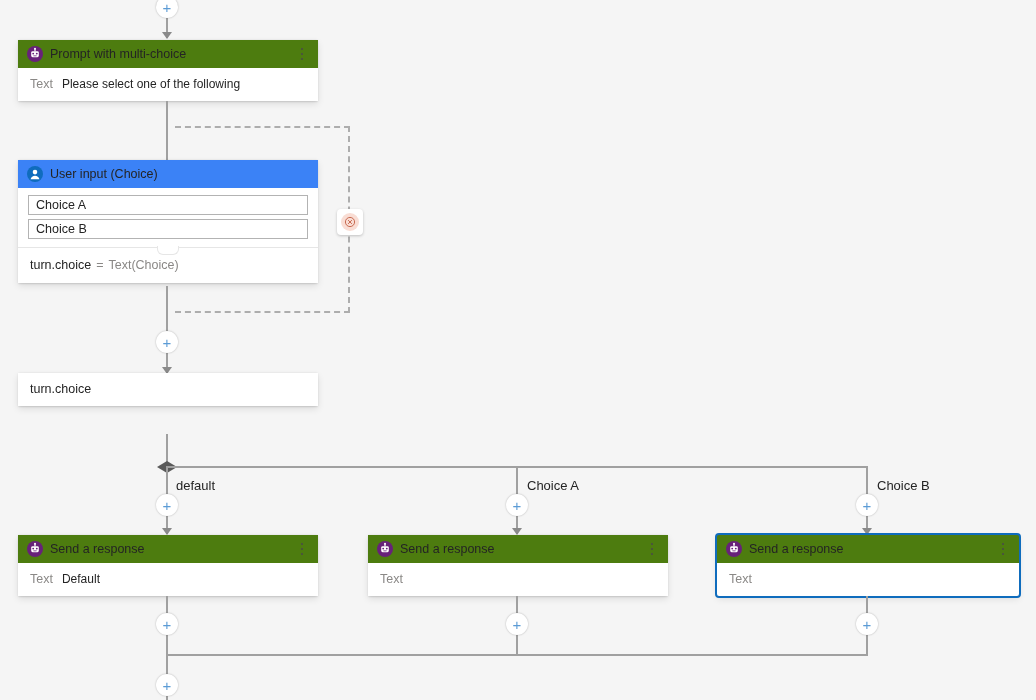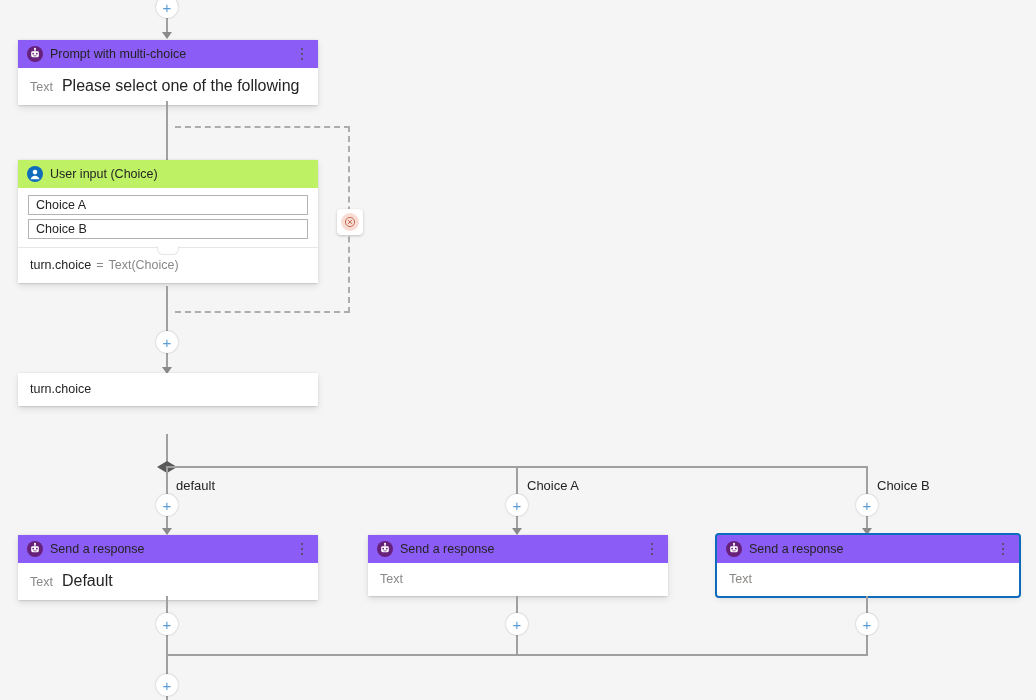--- a/index.html
+++ b/index.html
@@ -64,22 +64,22 @@
     border-radius: 2px;
     cursor: pointer;
     overflow: visible;
   }
   .node.selected { outline: 2px solid #0f6cbd; outline-offset: 0; }
 
   .node-header {
     display: flex; align-items: center;
     height: 28px; padding: 0 8px 0 9px;
   }
-  .node-header.bot   { background: #8b5cf6; }
-  .node-header.user  { background: #bef264; }
+  .node-header.bot   { background: #4d7c0f; }
+  .node-header.user  { background: #3b82f6; }
   .node-header.plain { background: #dfdfdf; }
 
   .hdr-icon { width: 16px; height: 16px; flex: 0 0 16px; margin-right: 7px; }
   .hdr-icon svg { display: block; }
   .hdr-title {
     font-size: 12.5px; color: #242424; flex: 1 1 auto;
     white-space: nowrap; overflow: hidden; text-overflow: ellipsis;
   }
   .kebab {
     width: 16px; height: 16px; flex: 0 0 16px;
@@ -87,21 +87,21 @@
     justify-content: center; gap: 2.5px; cursor: pointer;
   }
   .kebab i { width: 2.5px; height: 2.5px; border-radius: 50%; background: #4a4a4a; display:block; }
 
   .node-body {
     display: flex; align-items: baseline; gap: 9px;
     padding: 9px 12px 10px 12px;
     background: #ffffff;
   }
   .body-label { font-size: 12.5px; color: #8a8886; flex: 0 0 auto; }
-  .body-value { font-size: 16px; color: #242424; }
+  .body-value { font-size: 12px; color: #242424; }
   .body-single { font-size: 12.5px; color: #242424; }
 
   
   .choice-list { background: #ffffff; padding: 7px 10px 8px 10px; }
   .choice-box {
     border: 1px solid #b3b3b3; background: #fff;
     height: 20px; line-height: 18px; padding: 0 7px;
     font-size: 12.5px; color: #242424; margin-bottom: 4px;
   }
   .choice-box:last-child { margin-bottom: 0; }

